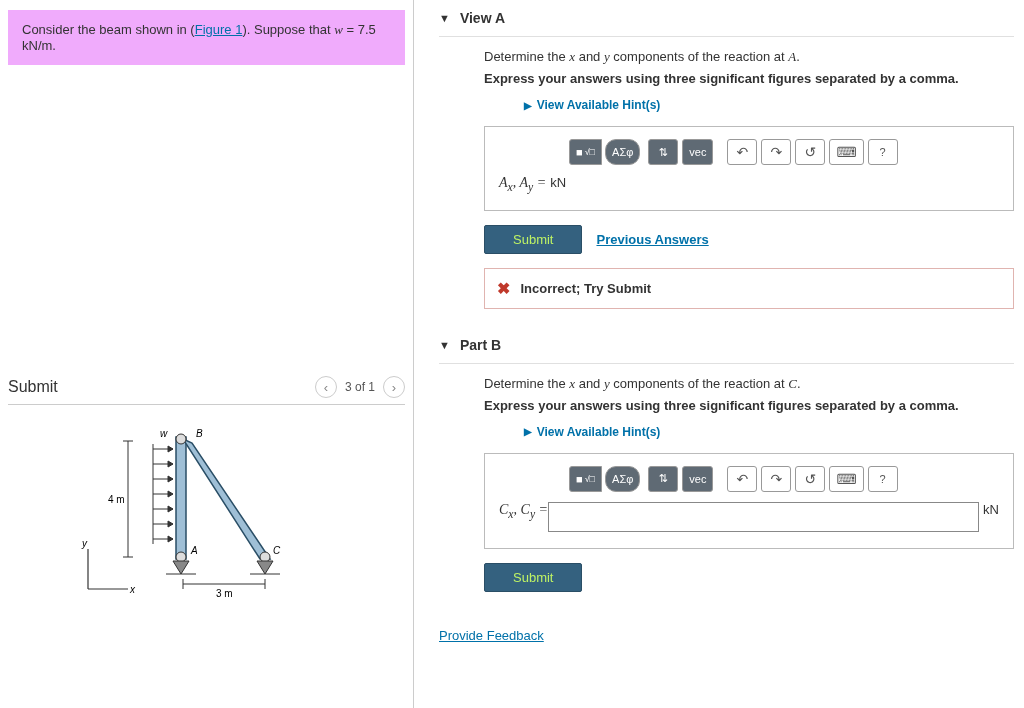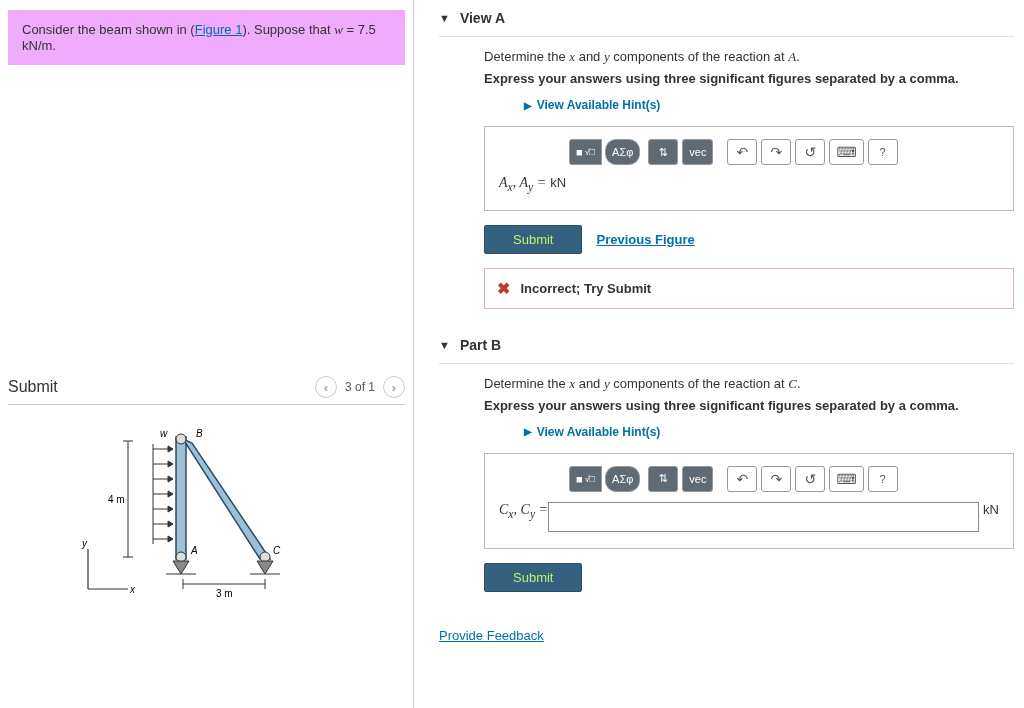--- a/index.html
+++ b/index.html
@@ -203,21 +203,21 @@
         <span class="tool-btn light">?</span>
       </div>
       <div class="input-row">
         <span class="lhs"><span class="sub-xy">A<sub>x</sub></span>, <span class="sub-xy">A<sub>y</sub></span> =</span>
         <span class="unit">kN</span>
       </div>
     </div>
 
     <div class="submit-row">
       <button class="submit-btn">Submit</button>
-      <span class="prev-ans">Previous Figure</span>
+      <span class="prev-ans">Previous Answers</span>
     </div>
 
     <div class="feedback-box">
       <span class="x-icon">✖</span>
       <span>Incorrect; Try Submit</span>
     </div>
   </div>
 
   
   <div class="part-header">

